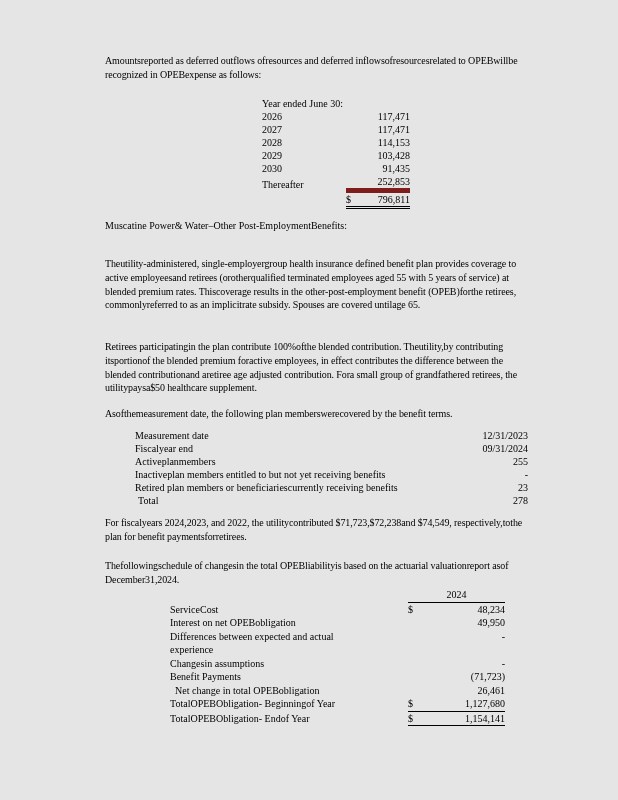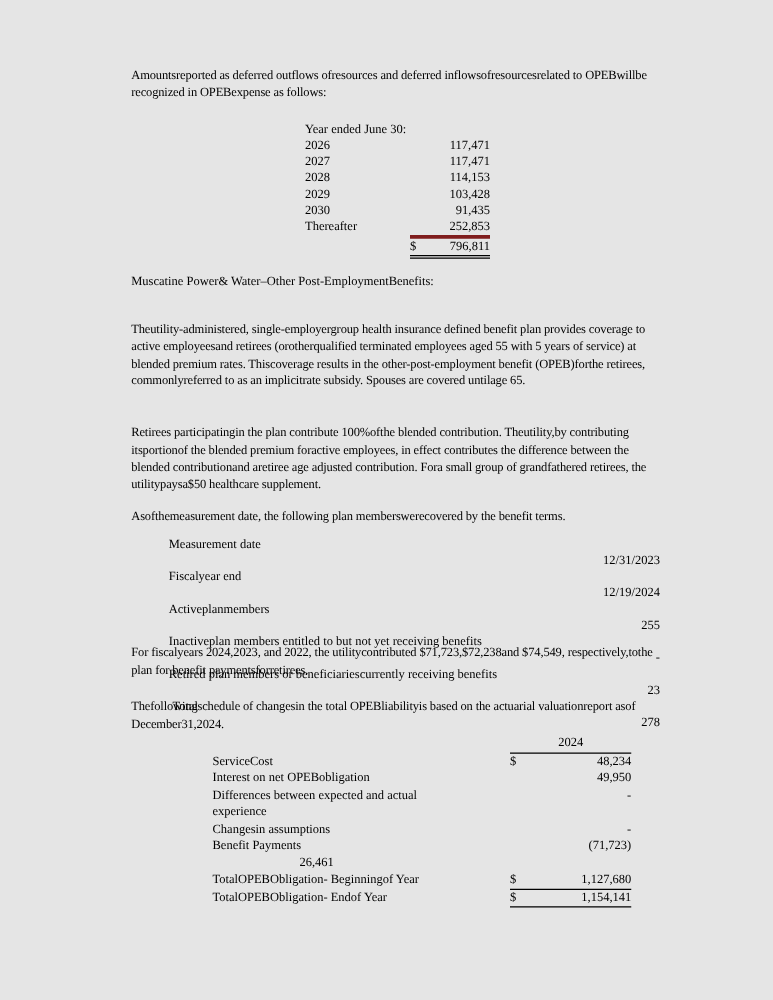--- a/index.html
+++ b/index.html
@@ -14,30 +14,30 @@
 
   #p1 { top:54px; }
   #hd { top:219px; left:105px; width:460px; }
   #p2 { top:257px; }
   #p3 { top:340px; }
   #p4 { top:407px; width:430px; }
   #p5 { top:516px; width:430px; }
   #p6 { top:559px; width:430px; }
 
   
-  #t1 { top:97px; left:244px; width:148px; line-height:13px; }
-  .t1-row { display:flex; justify-content:space-between; }
+  #t1 { top:97px; left:262px; width:148px; line-height:13px; }
+  .t1-row { display:flex; justify-content:space-between;align-items:center; }
   .t1-amt { width:64px; text-align:right; }
-  .t1-amt.rule { border-bottom:3px solid #7f1d1d; }
+  .t1-amt.rule { border-bottom:5px solid #7f1d1d; }
   .t1-total { margin-left:auto; width:64px; display:flex; justify-content:space-between;
               border-bottom:3px double #000; }
 
   
   #t2 { top:429px; left:135px; width:393px; line-height:13px; }
-  .t2-row { display:flex; justify-content:space-between;flex-direction:column; }
+  .t2-row { display:flex; justify-content:space-between; }
   .t2-val { text-align:right; white-space:nowrap;margin-left:20px; }
   .t2-indent { padding-left:3px; }
 
   
   #t3 { top:588px; left:170px; width:335px; line-height:13.5px; }
   .t3-hrow { display:flex; justify-content:flex-end; }
   .t3-year { width:97px; text-align:center; border-bottom:1px solid #000; }
   .t3-row { display:flex;gap:32px; }
   .t3-label { flex:1; }
   .t3-indent { padding-left:5px; }
@@ -94,21 +94,21 @@
 
   <p class="abs para" id="p4">Asofthemeasurement date, the following plan memberswerecovered by the benefit terms.</p>
 
   <div class="abs" id="t2">
     <div class="t2-row">
       <span>Measurement date</span>
       <span class="t2-val">12/31/2023</span>
     </div>
     <div class="t2-row">
       <span>Fiscalyear end</span>
-      <span class="t2-val">12/19/2024</span>
+      <span class="t2-val">09/31/2024</span>
     </div>
     <div class="t2-row">
       <span>Activeplanmembers</span>
       <span class="t2-val">255</span>
     </div>
     <div class="t2-row">
       <span>Inactiveplan members entitled to but not yet receiving benefits</span>
       <span class="t2-val">-</span>
     </div>
     <div class="t2-row">
@@ -158,20 +158,21 @@
       </span>
     </div>
     <div class="t3-row">
       <span class="t3-label">Benefit Payments</span>
       <span class="t3-val">
         <span></span>
         <span class="t3-amt">(71,723)</span>
       </span>
     </div>
     <div class="t3-row">
+      <span class="t3-label t3-indent">Net change in total OPEBobligation</span>
       <span class="t3-val">
         <span></span>
         <span class="t3-amt">26,461</span>
       </span>
     </div>
     <div class="t3-row">
       <span class="t3-label">TotalOPEBObligation- Beginningof Year</span>
       <span class="t3-val u">
         <span>$</span>
         <span class="t3-amt">1,127,680</span>

